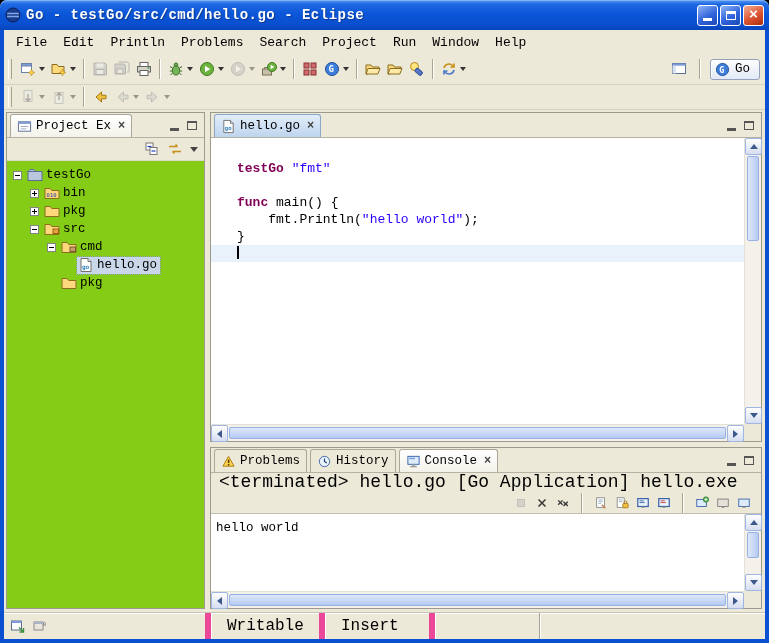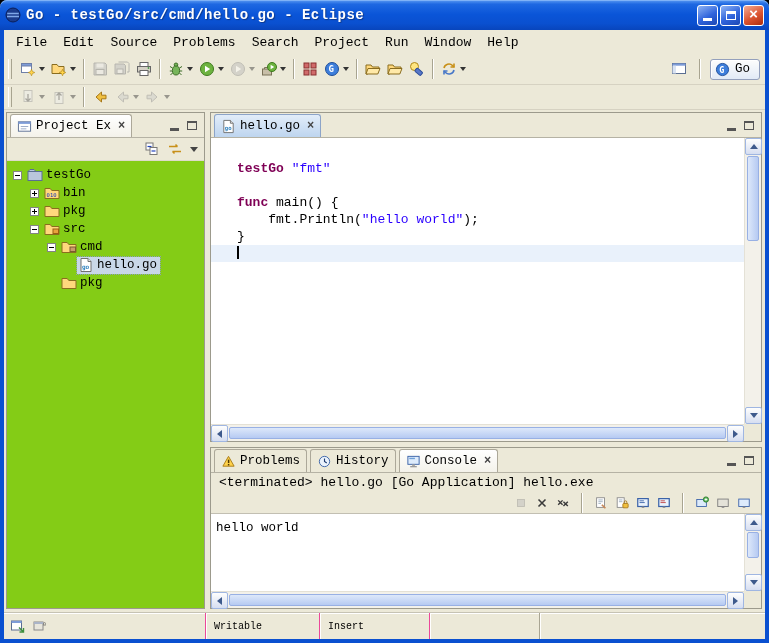--- a/index.html
+++ b/index.html
@@ -105,34 +105,34 @@
   .tri-down{width:0;height:0;border-left:4px solid transparent;border-right:4px solid transparent;border-top:5px solid #3E5A8C}
   .tri-left{width:0;height:0;border-top:4px solid transparent;border-bottom:4px solid transparent;border-right:5px solid #3E5A8C}
   .tri-right{width:0;height:0;border-top:4px solid transparent;border-bottom:4px solid transparent;border-left:5px solid #3E5A8C}
   .vthumb{position:absolute;left:2px;right:2px;background:linear-gradient(90deg,#DDE8FA,#B6CAF2);
     border:1px solid #98B0E4;border-radius:2px}
   .hthumb{position:absolute;top:2px;bottom:2px;background:linear-gradient(180deg,#DDE8FA,#B6CAF2);
     border:1px solid #98B0E4;border-radius:2px}
   .sb-corner{position:absolute;right:0;bottom:0;width:17px;height:17px;background:#ECE9D8}
 
   
-  .console-statusline{height:19px;flex:none;line-height:19px;padding-left:8px;font-size:13px;
+  .console-statusline{height:19px;flex:none;line-height:19px;padding-left:8px;font-size:18px;
     background:#ECE9D8;white-space:nowrap;overflow:hidden}
   .console-toolbar{height:21px;flex:none;display:flex;align-items:center;justify-content:flex-end;
     gap:7px;padding-right:8px;background:#ECE9D8}
   .console-output-wrap{flex:1;min-height:0;position:relative;background:#fff;border-top:1px solid #C2BFB2}
   .console-output{margin:0;padding:6px 5px;font-family:"Liberation Mono","DejaVu Sans Mono",monospace;
     font-size:12.5px;line-height:16px}
 
   
   .statusbar{height:27px;flex:none;background:#ECE9D8;border-top:1px solid #C6C3B4;
     box-shadow:inset 0 1px 0 #fff;display:flex;align-items:stretch}
   .sb-left{width:201px;flex:none;display:flex;align-items:center;gap:6px;padding-left:6px}
-  .sb-cell{border-left:1px solid #ec4899;box-shadow:inset 1px 0 0 #fff;display:flex;align-items:center;
-    padding-left:8px;font-size:10px}
+  .sb-cell{border-left:6px solid #ec4899;box-shadow:inset 1px 0 0 #fff;display:flex;align-items:center;
+    padding-left:16px;font-size:16px}
   .c1{width:114px}.c2{width:110px}.c3{width:110px}
   .sb-rest{flex:1;border-left:1px solid #A9A593;box-shadow:inset 1px 0 0 #fff}
 </style>
 </head>
 <body>
 
 <div class="window">
 
   <div class="titlebar">
     <span class="title-icon">
@@ -150,21 +150,21 @@
         <span class="g-max"></span>
       </span>
     <span class="win-btn closeb">×</span>
   </div>
 
   <div class="frame-body">
 
     <div class="menubar">
       <span class="menu-item">File</span>
       <span class="menu-item">Edit</span>
-      <span class="menu-item">Source</span>
+      <span class="menu-item">Println</span>
       <span class="menu-item">Problems</span>
       <span class="menu-item">Search</span>
       <span class="menu-item">Project</span>
       <span class="menu-item">Run</span>
       <span class="menu-item">Window</span>
       <span class="menu-item">Help</span>
     </div>
 
     <div class="toolbar row1">
       <div class="grip"></div>

